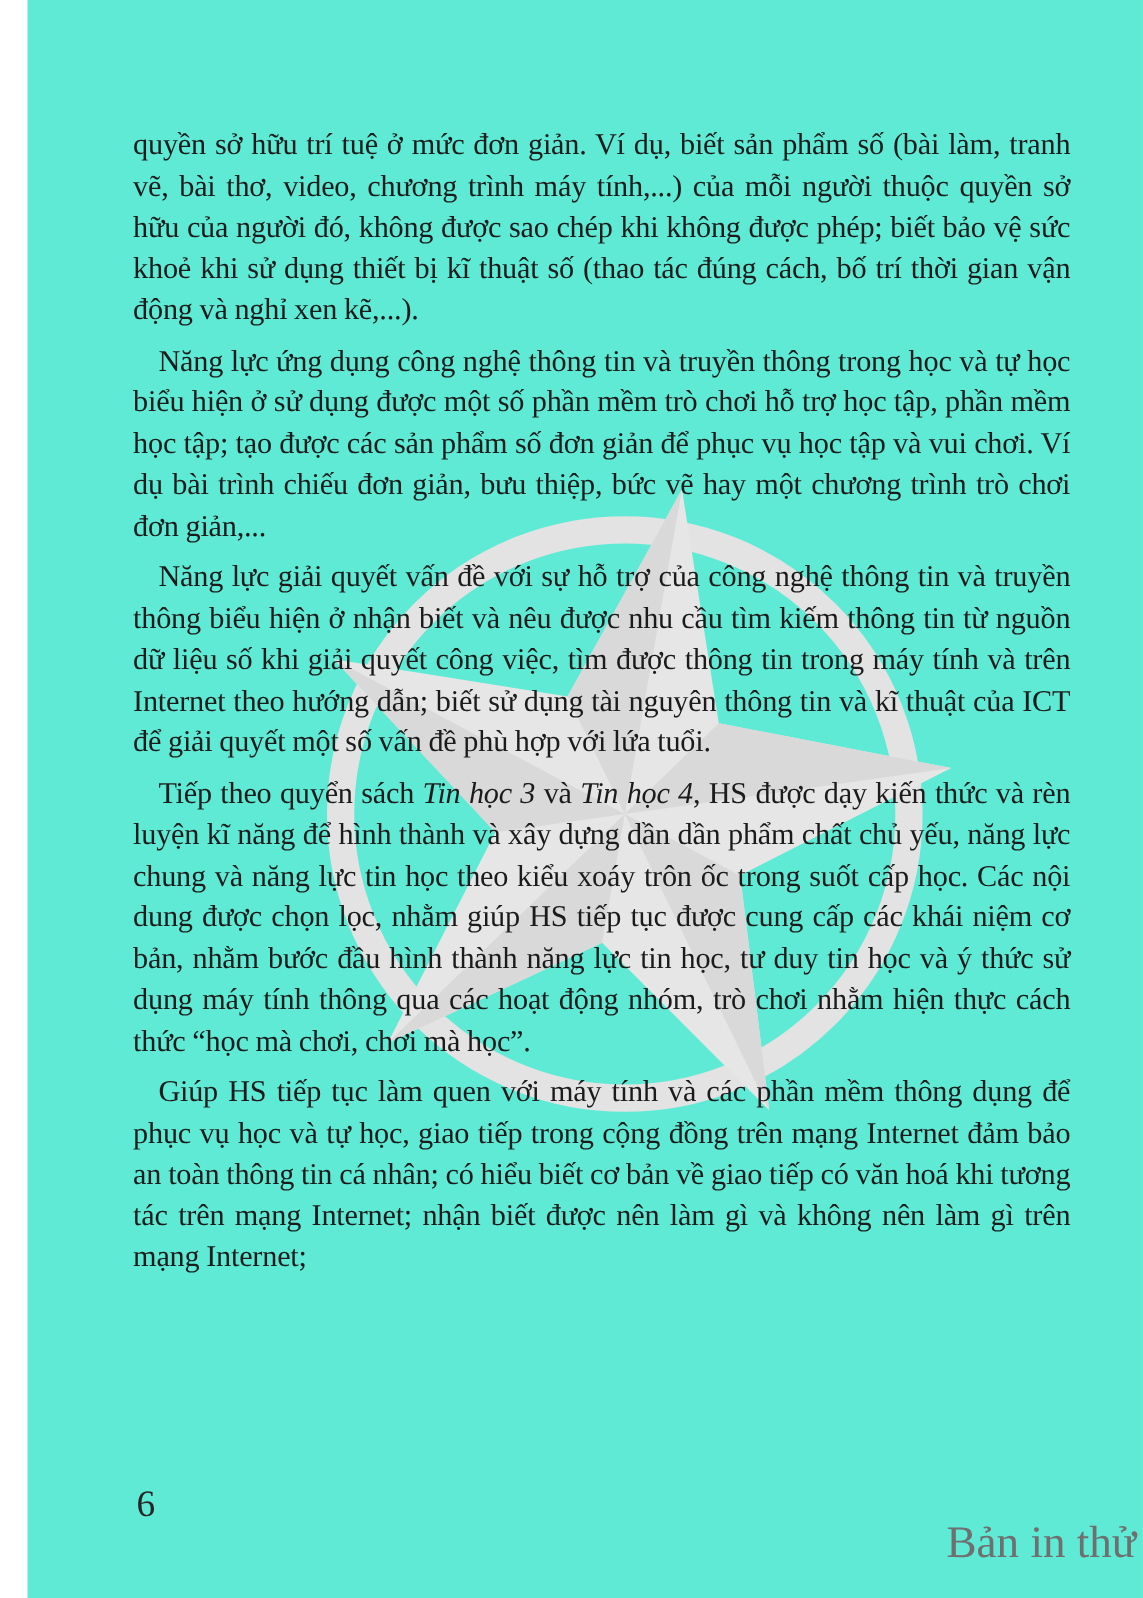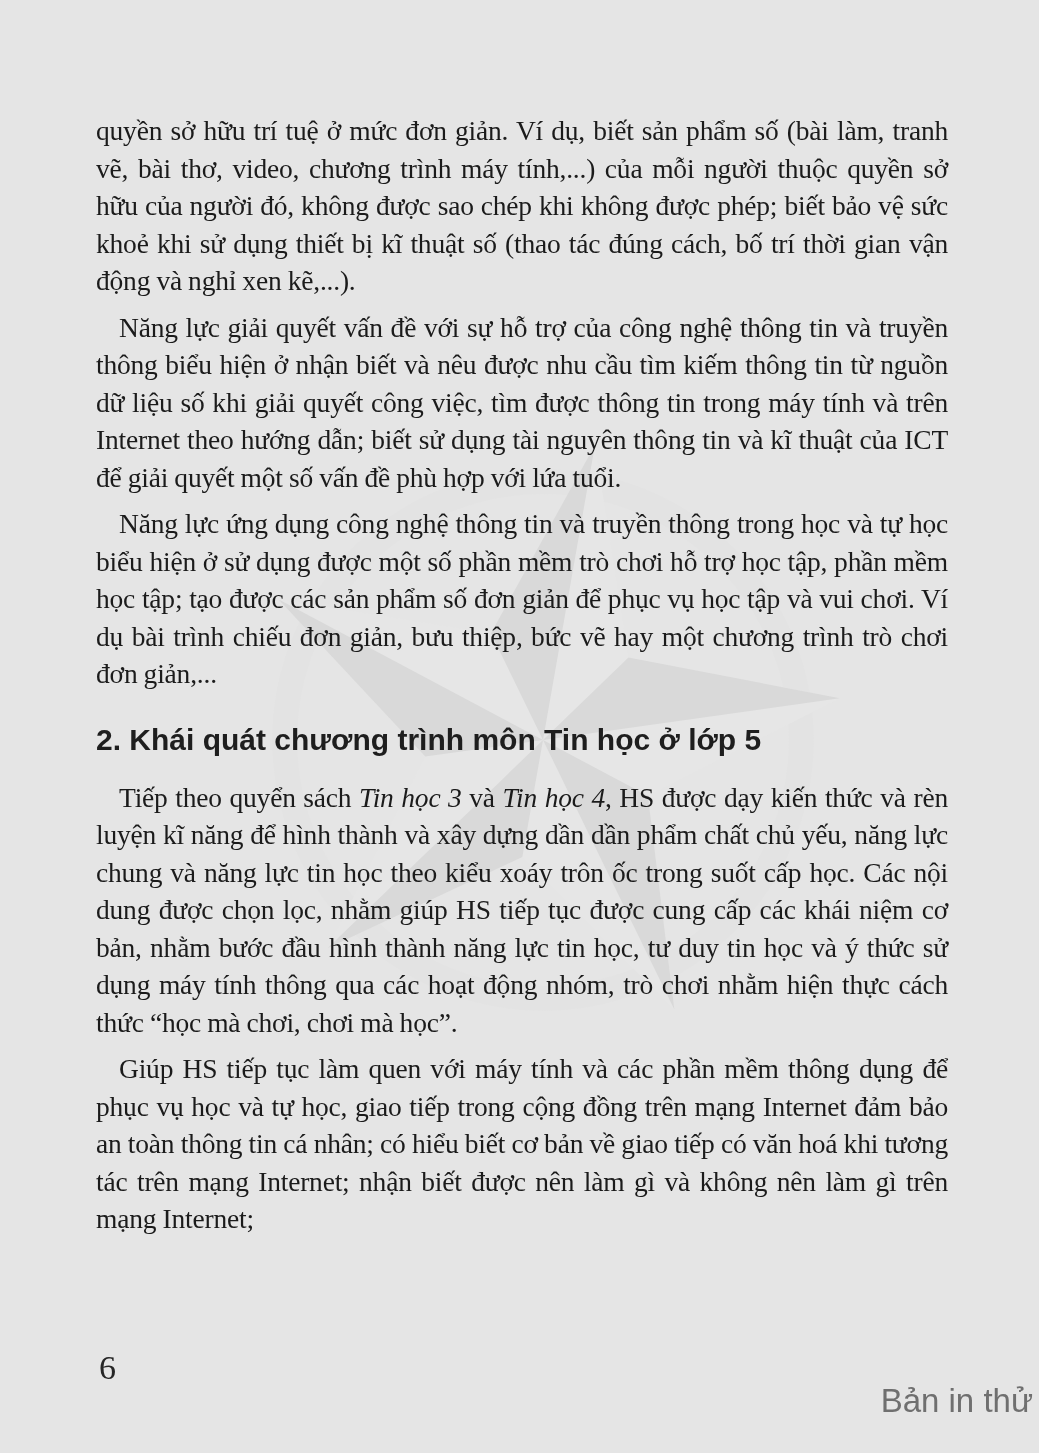--- a/index.html
+++ b/index.html
@@ -5,21 +5,22 @@
   html, body { margin: 0; padding: 0; }
   body {
     width: 1039px; height: 1453px;
     background: #ffffff;
     position: relative;
     overflow: hidden;
     font-family: "Liberation Serif", serif;
   }
   .page {
     position: absolute; inset: 0;
-    background: #e5e5e5;
+    background: #5eead4;
+    margin-left: 25px;
   }
   
   .watermark {
     position: absolute;
     left: 233px; top: 430px;
     width: 620px; height: 620px;
     z-index: 0;
     pointer-events: none;
   }
   .content {
@@ -55,22 +56,22 @@
     z-index: 1;
     font-family: "Liberation Serif", serif;
     font-size: 34px;
     line-height: 40px;
     color: #262626;
   }
   .draft-label {
     position: absolute;
     right: 6px; top: 1382px;
     z-index: 1;
-    font-family: Liberation Sans, sans-serif;
-    font-size: 33px;
+    font-family: Liberation Serif, serif;
+    font-size: 41px;
     line-height: 38px;
     color: #6f6f6f;
   }
 </style>
 </head>
 <body>
 
 <div class="page">
 
   <svg class="watermark" viewBox="0 0 600 600" xmlns="http://www.w3.org/2000/svg" aria-hidden="true">
@@ -80,23 +81,22 @@
       <polygon points="350.3,14.4 249.6,196.6 300,300"></polygon>
       <polygon points="587.2,259.6 382.7,220.1 300,300"></polygon>
       <polygon points="427.1,560.7 401.5,354.0 300,300"></polygon>
       <polygon points="91.4,501.5 280.0,413.3 300,300"></polygon>
       <polygon points="43.9,163.8 186.1,316.0 300,300"></polygon>
     </g>
   </svg>
 
   <main class="content">
       <p><span>quyền sở hữu trí tuệ ở mức đơn giản. Ví dụ, biết sản phẩm số (bài làm, tranh vẽ, bài thơ, video, chương trình máy tính,...) của mỗi người thuộc quyền sở hữu của người đó, không được sao chép khi không được phép; biết bảo vệ sức khoẻ khi sử dụng thiết bị kĩ thuật số (thao tác đúng cách, bố trí thời gian vận động và nghỉ xen kẽ,...).</span></p>
+      <p class="indent"><span>Năng lực ứng dụng công nghệ thông tin và truyền thông trong học và tự học biểu hiện ở sử dụng được một số phần mềm trò chơi hỗ trợ học tập, phần mềm học tập; tạo được các sản phẩm số đơn giản để phục vụ học tập và vui chơi. Ví dụ bài trình chiếu đơn giản, bưu thiệp, bức vẽ hay một chương trình trò chơi đơn giản,...</span></p>
       <p class="indent"><span>Năng lực giải quyết vấn đề với sự hỗ trợ của công nghệ thông tin và truyền thông biểu hiện ở nhận biết và nêu được nhu cầu tìm kiếm thông tin từ nguồn dữ liệu số khi giải quyết công việc, tìm được thông tin trong máy tính và trên Internet theo hướng dẫn; biết sử dụng tài nguyên thông tin và kĩ thuật của ICT để giải quyết một số vấn đề phù hợp với lứa tuổi.</span></p>
-      <p class="indent"><span>Năng lực ứng dụng công nghệ thông tin và truyền thông trong học và tự học biểu hiện ở sử dụng được một số phần mềm trò chơi hỗ trợ học tập, phần mềm học tập; tạo được các sản phẩm số đơn giản để phục vụ học tập và vui chơi. Ví dụ bài trình chiếu đơn giản, bưu thiệp, bức vẽ hay một chương trình trò chơi đơn giản,...</span></p>
-      <h2>2. Khái quát chương trình môn Tin học ở lớp 5</h2>
       <p class="indent"><span>Tiếp theo quyển sách </span><i>Tin học 3</i><span> và </span><i>Tin học 4</i><span>, HS được dạy kiến thức và rèn luyện kĩ năng để hình thành và xây dựng dần dần phẩm chất chủ yếu, năng lực chung và năng lực tin học theo kiểu xoáy trôn ốc trong suốt cấp học. Các nội dung được chọn lọc, nhằm giúp HS tiếp tục được cung cấp các khái niệm cơ bản, nhằm bước đầu hình thành năng lực tin học, tư duy tin học và ý thức sử dụng máy tính thông qua các hoạt động nhóm, trò chơi nhằm hiện thực cách thức “học mà chơi, chơi mà học”.</span></p>
       <p class="indent"><span>Giúp HS tiếp tục làm quen với máy tính và các phần mềm thông dụng để phục vụ học và tự học, giao tiếp trong cộng đồng trên mạng Internet đảm bảo an toàn thông tin cá nhân; có hiểu biết cơ bản về giao tiếp có văn hoá khi tương tác trên mạng Internet; nhận biết được nên làm gì và không nên làm gì trên mạng Internet;</span></p>
     </main>
 
   <div class="page-number">6</div>
   <div class="draft-label">Bản in thử</div>
 
 </div>
 
 </body></html>

